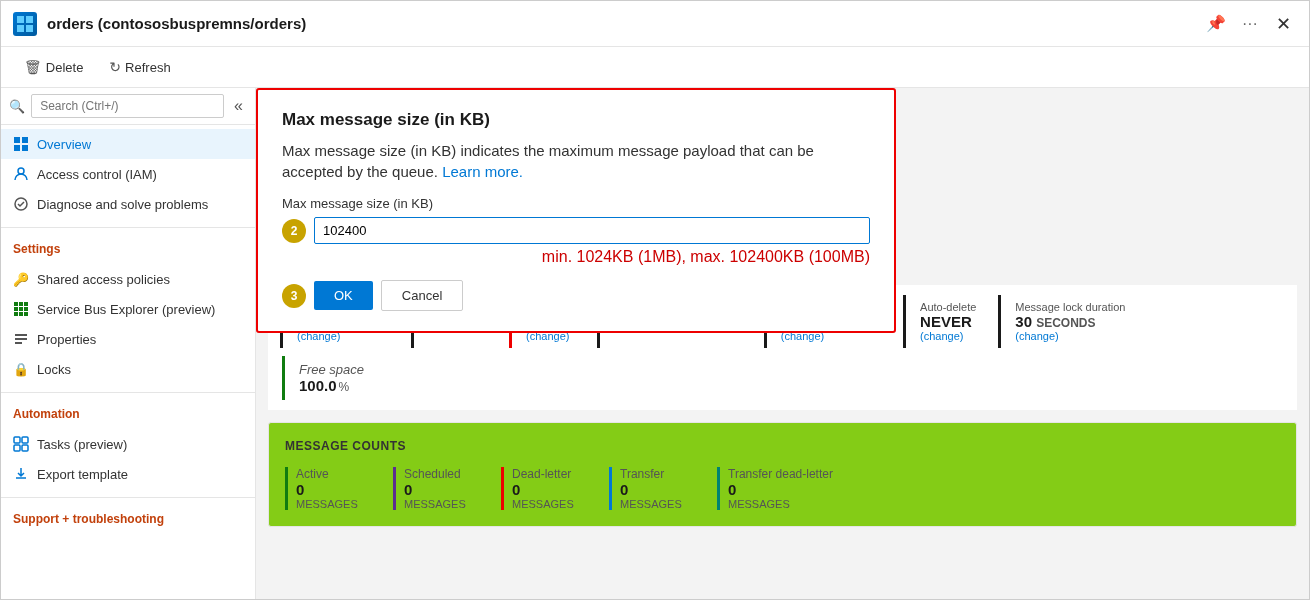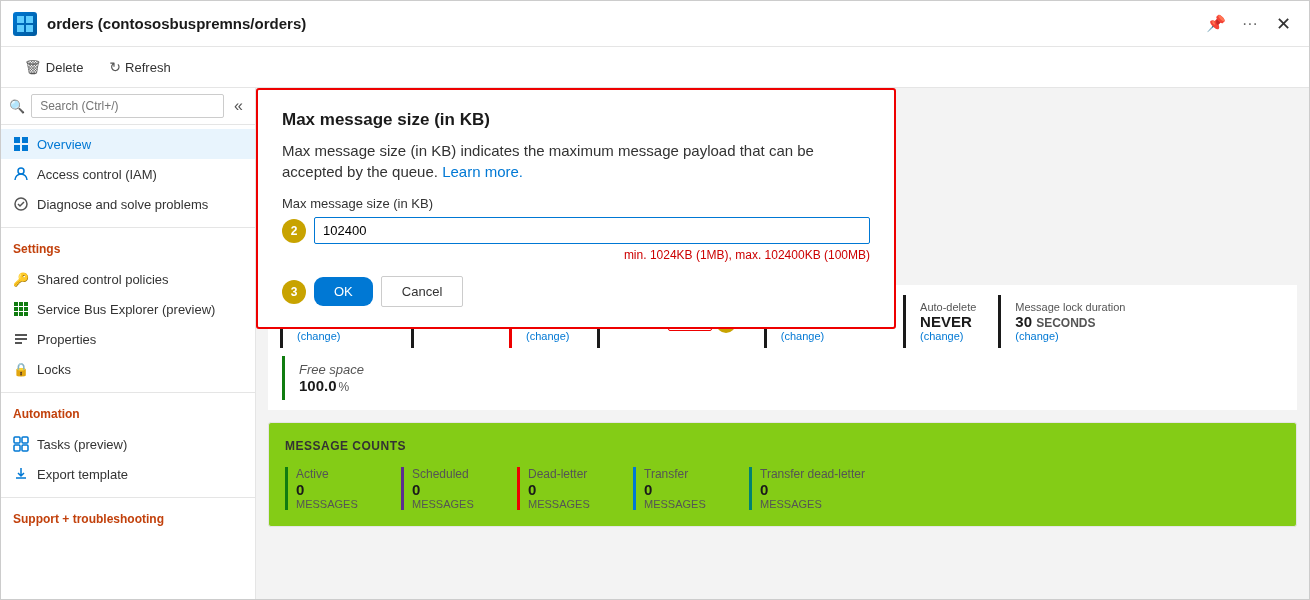--- a/index.html
+++ b/index.html
@@ -126,25 +126,25 @@
     .step-badge {
       width: 24px; height: 24px; border-radius: 50%;
       background: #c8a300; color: white; font-size: 12px; font-weight: bold;
       display: flex; align-items: center; justify-content: center;
       flex-shrink: 0;
     }
     .dialog-input {
       flex: 1; border: 1px solid #0078d4; padding: 5px 8px; font-size: 13px;
       border-radius: 2px;
     }
-    .dialog-hint { font-size: 12px; color: #c00; text-align: right; margin-bottom: 14px; }
+    .dialog-hint { font-size: 16px; color: #c00; text-align: right; margin-bottom: 14px; }
     .dialog-actions { display: flex; align-items: center; gap: 8px; }
     .btn-primary {
       background: #0078d4; color: white; border: none; padding: 7px 20px;
-      font-size: 13px; cursor: pointer; border-radius: 9px;
+      font-size: 13px; cursor: pointer; border-radius: 2px;
     }
     .btn-secondary {
       background: #fff; color: #333; border: 1px solid #ccc; padding: 7px 20px;
       font-size: 13px; cursor: pointer; border-radius: 2px;
     }
 
     
     .metrics-area {
       margin-top: 185px;
       background: #fff;
@@ -175,21 +175,21 @@
 
     
     .msg-counts-card {
       background: #84cc16;
       border: 1px solid #e5e5e5;
       border-radius: 3px;
       padding: 16px;
       margin-top: 12px;
     }
     .msg-counts-title { font-size: 12px; font-weight: 700; color: #333; letter-spacing: 0.5px; margin-bottom: 14px; text-transform: uppercase; }
-    .msg-counts-grid { display: flex; flex-wrap: wrap; gap: 16px; }
+    .msg-counts-grid { display: flex; flex-wrap: wrap; gap: 8px; }
     .msg-count-item { display: flex; flex-direction: column; min-width: 100px; border-left: 3px solid; padding-left: 8px; }
     .msg-count-item.green { border-left-color: #107c10; }
     .msg-count-item.purple { border-left-color: #5c2d91; }
     .msg-count-item.red { border-left-color: #e00; }
     .msg-count-item.blue { border-left-color: #0078d4; }
     .msg-count-item.teal { border-left-color: #008272; }
     .msg-count-label { font-size: 12px; color: #555; }
     .msg-count-value { font-size: 15px; font-weight: 700; color: #1a1a1a; }
     .msg-count-unit { font-size: 11px; color: #555; text-transform: uppercase; }
 
@@ -274,21 +274,21 @@
           </span>
           <span>Diagnose and solve problems</span>
         </div>
       </div>
 
       <hr class="nav-divider">
       <div class="nav-section-header">Settings</div>
       <div class="nav-section">
         <div class="nav-item">
           <span class="nav-icon icon-policies">🔑</span>
-          <span>Shared control policies</span>
+          <span>Shared access policies</span>
         </div>
         <div class="nav-item">
           <span class="nav-icon icon-explorer">
             <svg width="16" height="16" viewBox="0 0 16 16">
                 <rect x="1" y="1" width="4" height="4" fill="#107c10"></rect>
                 <rect x="6" y="1" width="4" height="4" fill="#107c10"></rect>
                 <rect x="11" y="1" width="4" height="4" fill="#107c10"></rect>
                 <rect x="1" y="6" width="4" height="4" fill="#107c10"></rect>
                 <rect x="6" y="6" width="4" height="4" fill="#107c10"></rect>
                 <rect x="11" y="6" width="4" height="4" fill="#107c10"></rect>

